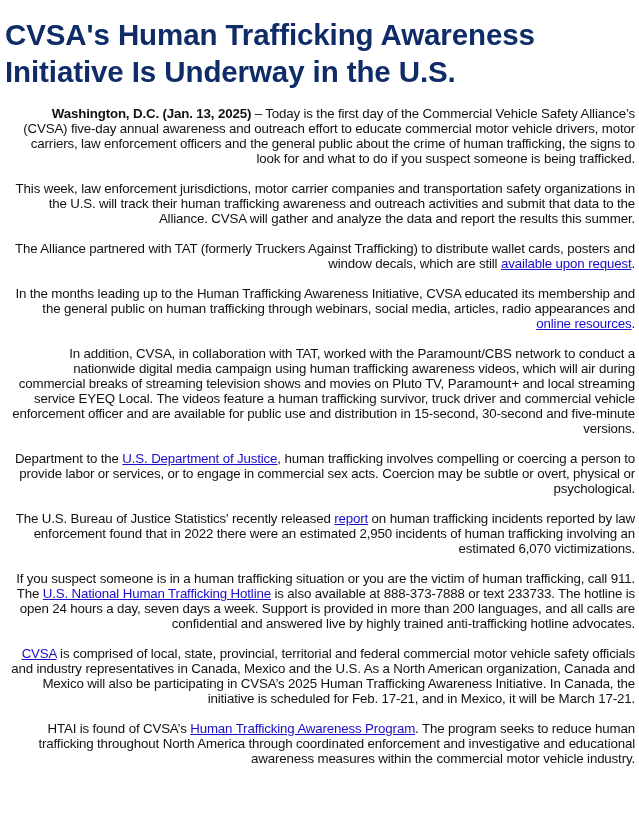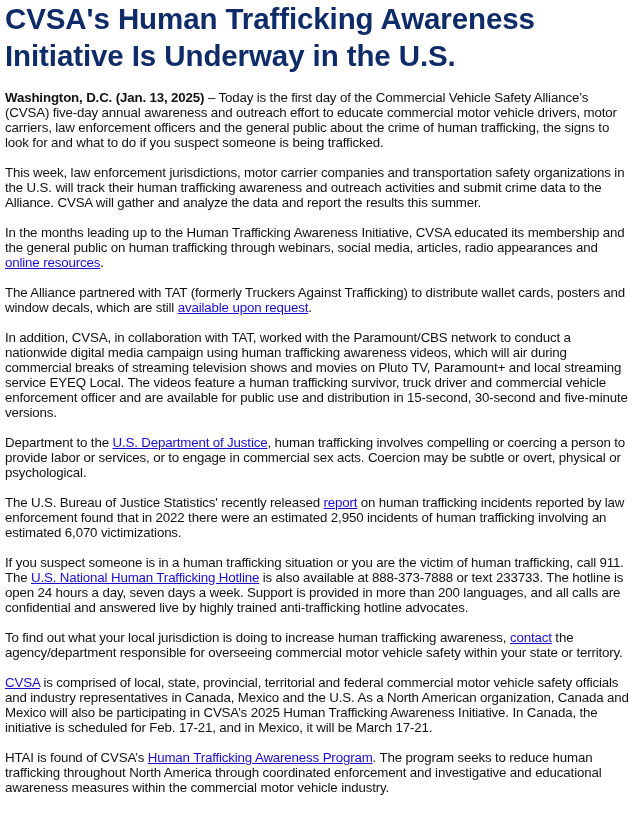--- a/index.html
+++ b/index.html
@@ -11,53 +11,53 @@
     color: #111111;
   }
   .page { padding: 0 4px 0 5px; }
   h1 {
     font-family: "Liberation Sans", sans-serif;
     font-weight: bold;
     font-size: 29.5px;
     line-height: 37px;
     color: #0f2c68;
     margin: 0;
-    padding-top: 0;
+    padding-top: 16px;
     letter-spacing: -0.1px;
   }
   p {
     font-size: 13.3px;
     line-height: 15px;
     margin: 0 0 15px 0;
     letter-spacing: -0.15px;
+    text-align: right;
   }
   p.first { margin-top: 16px; }
   a { color: #1a0dcc; text-decoration: underline; }
   b { font-weight: bold; }
 </style>
 </head>
 <body>
 
 <div class="page">
   <h1>CVSA's Human Trafficking Awareness Initiative Is Underway in the U.S.</h1>
 
   <p class="first"><b>Washington, D.C. (Jan. 13, 2025)</b><span> – Today is the first day of the Commercial Vehicle Safety Alliance’s (CVSA) five-day annual awareness and outreach effort to educate commercial motor vehicle drivers, motor carriers, law enforcement officers and the general public about the crime of human trafficking, the signs to look for and what to do if you suspect someone is being trafficked.</span></p>
 
-  <p>This week, law enforcement jurisdictions, motor carrier companies and transportation safety organizations in the U.S. will track their human trafficking awareness and outreach activities and submit crime data to the Alliance. CVSA will gather and analyze the data and report the results this summer.</p>
+  <p>This week, law enforcement jurisdictions, motor carrier companies and transportation safety organizations in the U.S. will track their human trafficking awareness and outreach activities and submit that data to the Alliance. CVSA will gather and analyze the data and report the results this summer.</p>
+
+  <p><span>The Alliance partnered with TAT (formerly Truckers Against Trafficking) to distribute wallet cards, posters and window decals, which are still </span><a href="#">available upon request</a><span>.</span></p>
 
   <p><span>In the months leading up to the Human Trafficking Awareness Initiative, CVSA educated its membership and the general public on human trafficking through webinars, social media, articles, radio appearances and </span><a href="#">online resources</a><span>.</span></p>
-
-  <p><span>The Alliance partnered with TAT (formerly Truckers Against Trafficking) to distribute wallet cards, posters and window decals, which are still </span><a href="#">available upon request</a><span>.</span></p>
 
   <p>In addition, CVSA, in collaboration with TAT, worked with the Paramount/CBS network to conduct a nationwide digital media campaign using human trafficking awareness videos, which will air during commercial breaks of streaming television shows and movies on Pluto TV, Paramount+ and local streaming service EYEQ Local. The videos feature a human trafficking survivor, truck driver and commercial vehicle enforcement officer and are available for public use and distribution in 15-second, 30-second and five-minute versions.</p>
 
   <p><span>Department to the </span><a href="#">U.S. Department of Justice</a><span>, human trafficking involves compelling or coercing a person to provide labor or services, or to engage in commercial sex acts. Coercion may be subtle or overt, physical or psychological.</span></p>
 
   <p><span>The U.S. Bureau of Justice Statistics' recently released </span><a href="#">report</a><span> on human trafficking incidents reported by law enforcement found that in 2022 there were an estimated 2,950 incidents of human trafficking involving an estimated 6,070 victimizations.</span></p>
 
   <p><span>If you suspect someone is in a human trafficking situation or you are the victim of human trafficking, call 911. The </span><a href="#">U.S. National Human Trafficking Hotline</a><span> is also available at 888-373-7888 or text 233733. The hotline is open 24 hours a day, seven days a week. Support is provided in more than 200 languages, and all calls are confidential and answered live by highly trained anti-trafficking hotline advocates.</span></p>
 
-  <p><span>To find out what your local jurisdiction is doing to increase human trafficking awareness, </span><a href="#">contact</a><span> the agency/department responsible for overseeing commercial motor vehicle safety within your state or territory.</span></p>
 
   <p><span></span><a href="#">CVSA</a><span> is comprised of local, state, provincial, territorial and federal commercial motor vehicle safety officials and industry representatives in Canada, Mexico and the U.S. As a North American organization, Canada and Mexico will also be participating in CVSA’s 2025 Human Trafficking Awareness Initiative. In Canada, the initiative is scheduled for Feb. 17-21, and in Mexico, it will be March 17-21.</span></p>
 
   <p><span>HTAI is found of CVSA’s </span><a href="#">Human Trafficking Awareness Program</a><span>. The program seeks to reduce human trafficking throughout North America through coordinated enforcement and investigative and educational awareness measures within the commercial motor vehicle industry.</span></p>
 </div>
 
 </body></html>

